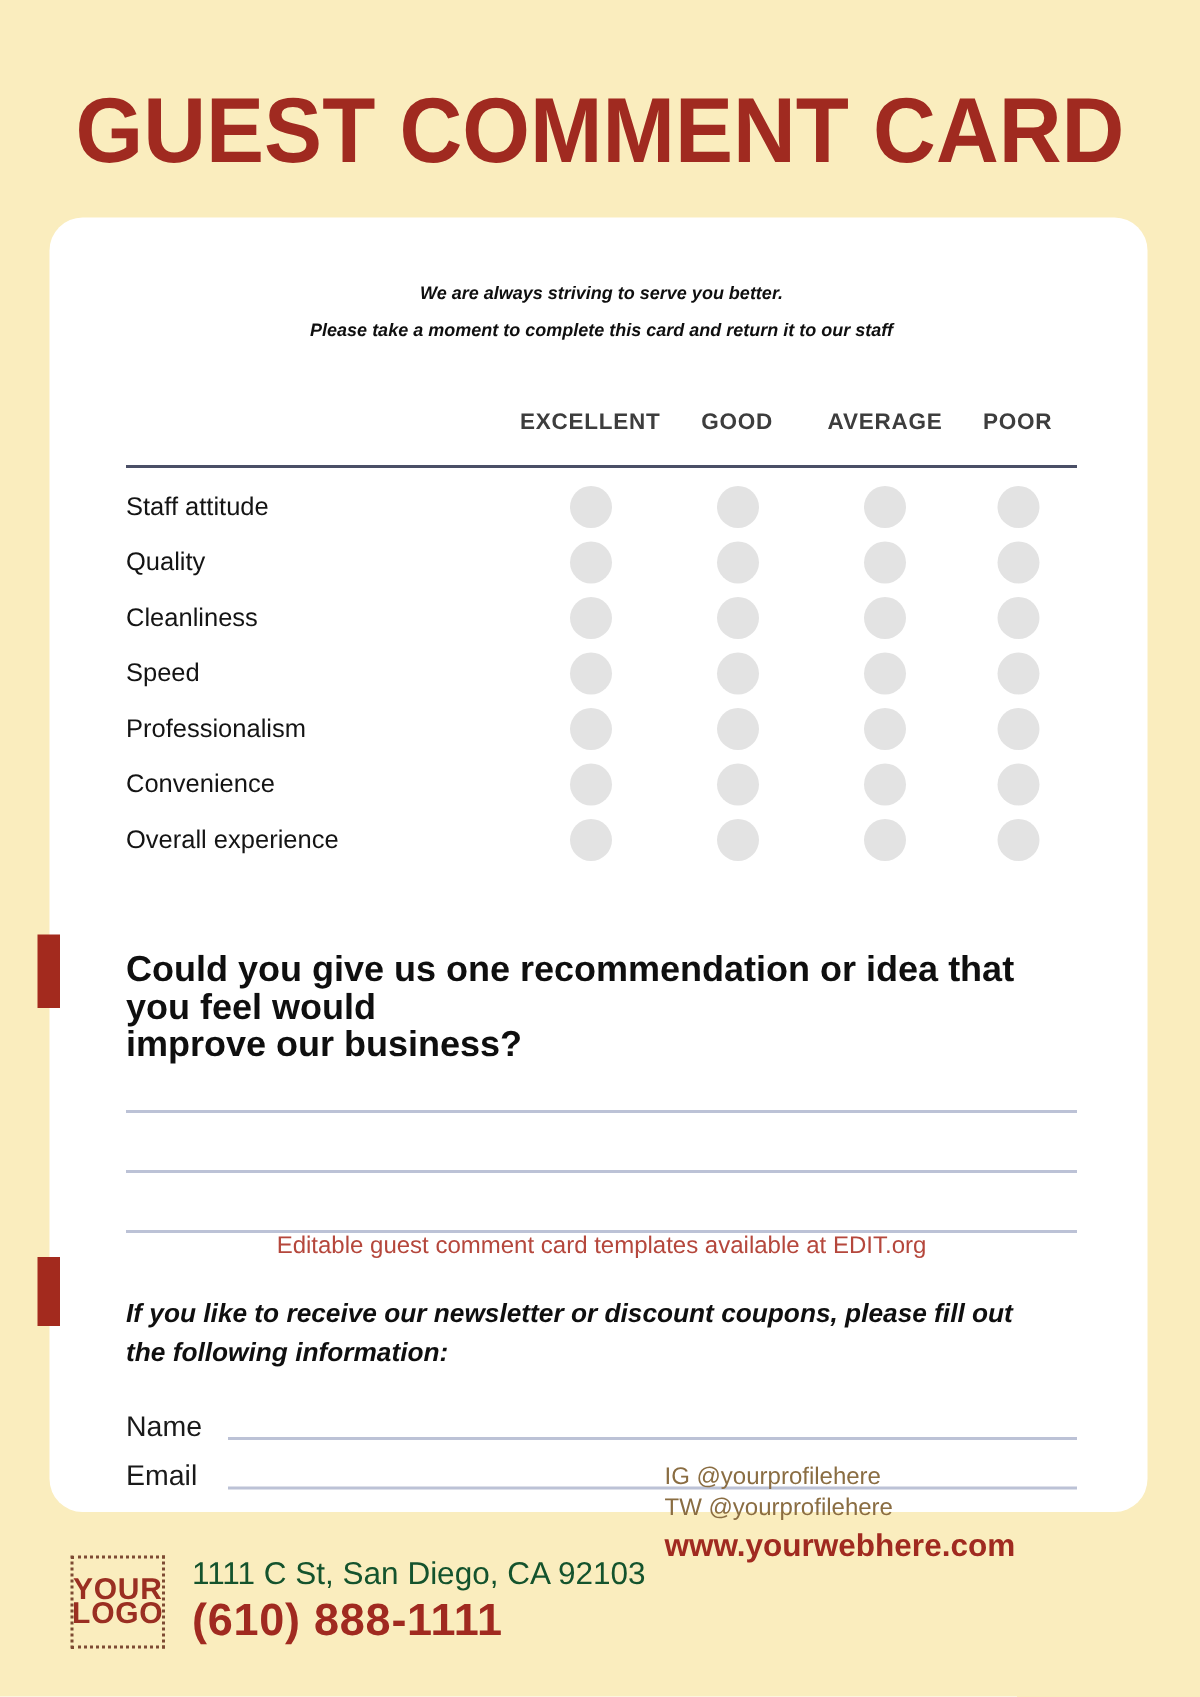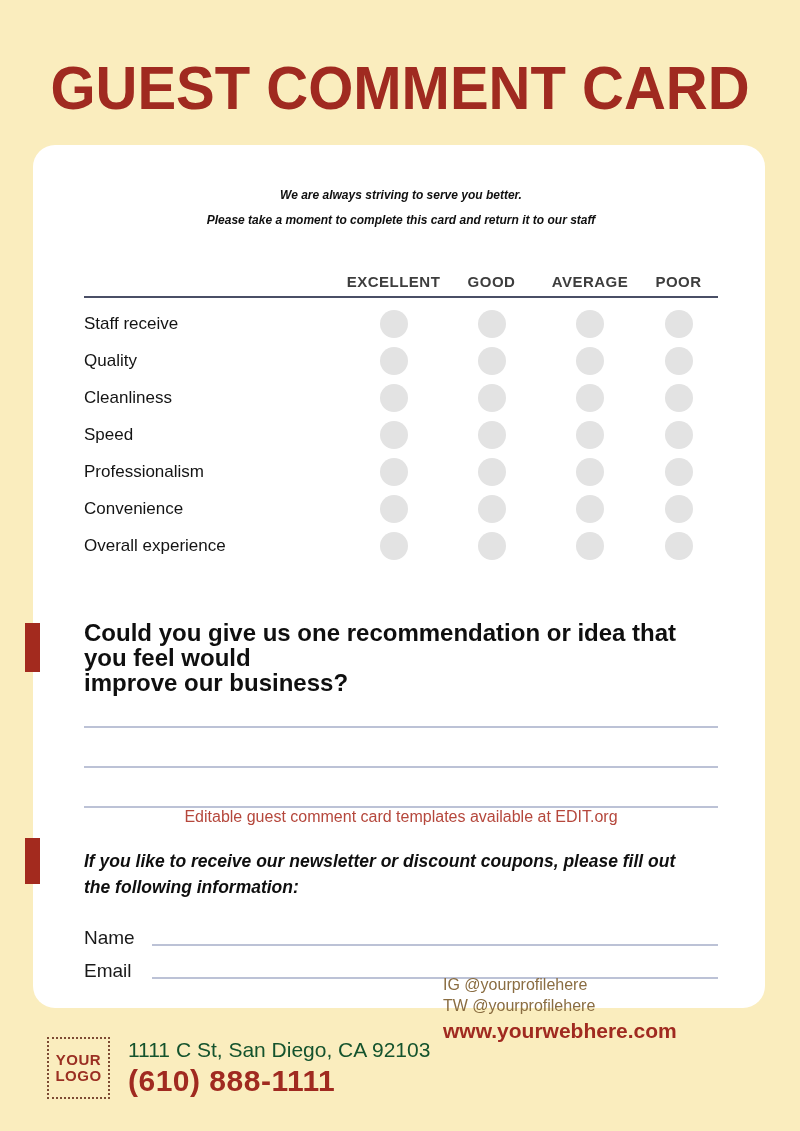--- a/index.html
+++ b/index.html
@@ -26,21 +26,21 @@
 
   .intro {
     text-align:center; font-style:italic; font-weight:bold;
     font-size:12px; line-height:25px; color:#0F0F0F; white-space:nowrap;
   }
 
   .ratings { margin-top:40px; }
   .rating-header, .rating-row {
     display:grid; grid-template-columns:1fr 97px 99px 98px 79px; align-items:center;
   }
-  .rating-header { border-bottom:2px solid #4A4F66; padding-bottom:6px; }
+  .rating-header { border-bottom:2px solid #4A4F66; padding-bottom:20px; }
   .rating-header .head {
     text-align:center; font-size:15px; font-weight:bold;
     letter-spacing:0.5px; color:#3D3D3D;
   }
   .rating-body { margin-top:7px; }
   .rating-row { height:37px; }
   .row-label { font-size:17px; color:#141414; }
   .circle {
     width:28px; height:28px; border-radius:50%;
     background:#E3E3E3; justify-self:center;
@@ -70,21 +70,21 @@
   .form-line { flex:1; border-bottom:2px solid #BCC2D6; margin-left:10px; margin-bottom:3px; }
 
   .accent-bar { position:absolute; background:#A32A1E; width:15px; }
   .accent-bar.bar1 { left:25px; top:623px; height:49px; }
   .accent-bar.bar2 { left:25px; top:838px; height:46px; }
 
   .footer-left { position:absolute; left:47px; top:1037px; display:flex; align-items:center; }
   .logo-box {
     width:63px; height:62px; border:2px dotted #7D4B33;
     display:flex; flex-direction:column; justify-content:center; align-items:center;
-    color:#9A2F22; font-weight:800; font-size:15px; line-height:16px; letter-spacing:0.5px;
+    color:#9A2F22; font-weight:800; font-size:20px; line-height:16px; letter-spacing:0.5px;
   }
   .contact { margin-left:18px; }
   .address { font-size:21px; color:#14532d; }
   .phone { font-size:30px; font-weight:800; color:#A02A20; margin-top:2px; letter-spacing:0.5px; }
 
   .footer-right { position:absolute; left:443px; top:974px; }
   .social { font-size:16px; color:#8A6D42; line-height:21px; }
   .website { font-size:21px; font-weight:800; color:#A02A20; margin-top:3px; }
 </style>
 </head>
@@ -102,21 +102,21 @@
   <div class="ratings">
     <div class="rating-header">
       <div></div>
       <div class="head">EXCELLENT</div>
       <div class="head">GOOD</div>
       <div class="head">AVERAGE</div>
       <div class="head">POOR</div>
     </div>
     <div class="rating-body">
       <div class="rating-row">
-        <div class="row-label">Staff receive</div>
+        <div class="row-label">Staff attitude</div>
         <span class="circle"></span>
         <span class="circle"></span>
         <span class="circle"></span>
         <span class="circle"></span>
       </div>
       <div class="rating-row">
         <div class="row-label">Quality</div>
         <span class="circle"></span>
         <span class="circle"></span>
         <span class="circle"></span>

